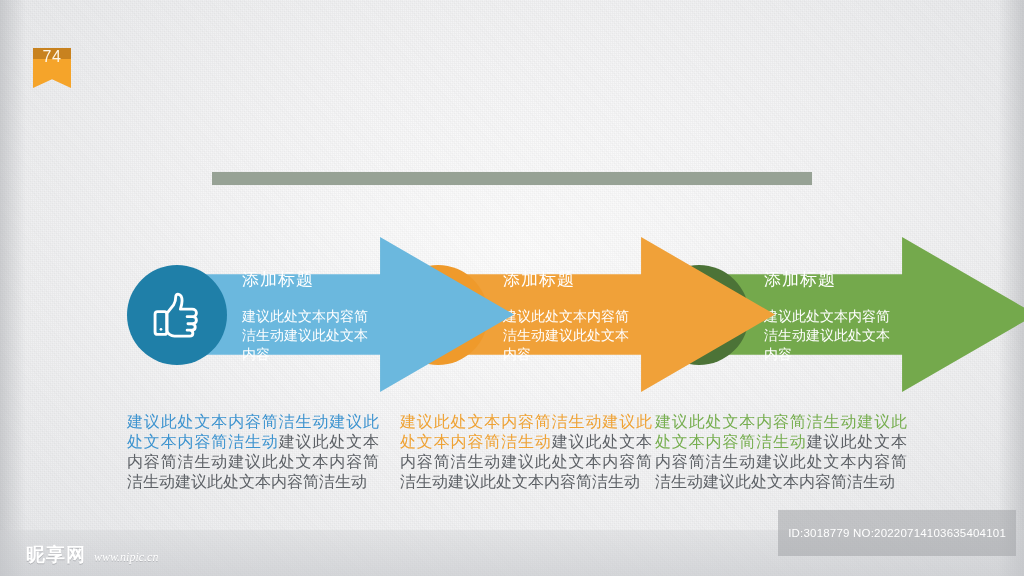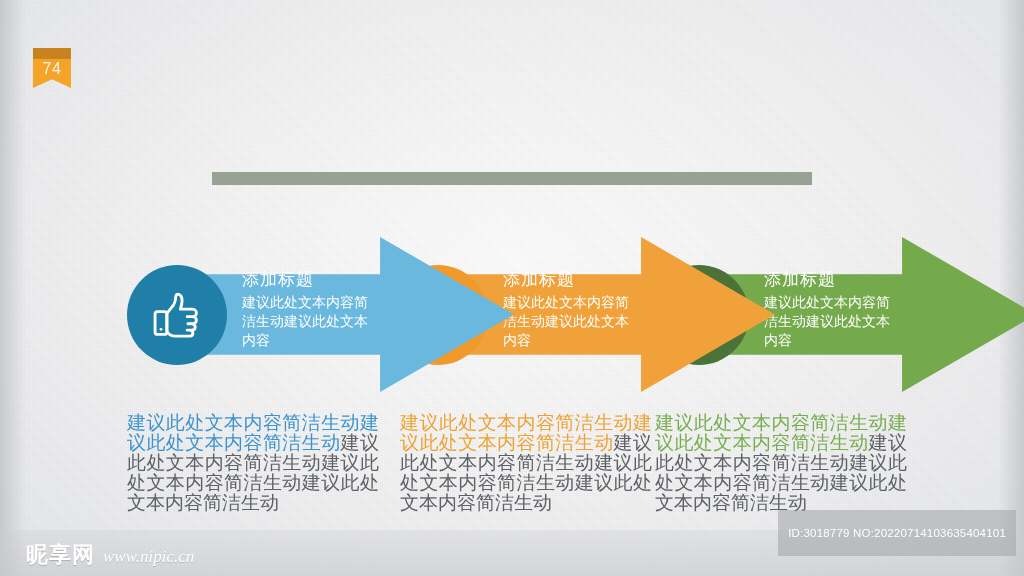--- a/index.html
+++ b/index.html
@@ -63,21 +63,21 @@
   #page-badge .ribbon-top {
     position: absolute;
     left: 0; top: 0;
     width: 100%;
     height: 11px;
     background: #c8821f;
   }
   #page-badge .num {
     position: absolute;
     left: 0; right: 0;
-    top: 12px;
+    top: 0;
     text-align: center;
     color: #fdf5e6;
     font-size: 16px;
     line-height: 18px;
     letter-spacing: .5px;
     font-family: "Liberation Sans", sans-serif;
   }
 
   
   #title {
@@ -152,35 +152,35 @@
     width: 160px;
   }
   .step-title {
     font-size: 17px;
     line-height: 22px;
     color: #ffffff;
     letter-spacing: 1px;
     font-family: Liberation Sans, sans-serif;
   }
   .step-body {
-    margin-top: 2px;
+    margin-top: 16px;
     font-size: 14px;
     line-height: 19px;
     color: #ffffff;
     letter-spacing: 0px;
     font-family: "DejaVu Sans", "Liberation Sans", sans-serif;
     width: 138px;
   }
 
   
   .para {
     position: absolute;
     top: 412px;
     width: 252px;
-    font-size: 19px;
+    font-size: 16px;
     line-height: 20px;
     color: #5d6166;
     font-family: "DejaVu Sans", "Liberation Sans", sans-serif;
     text-align: justify;
   }
   #para-1 { left: 127px; }
   #para-2 { left: 400px; }
   #para-3 { left: 655px; }
 
   #para-1 .hl { color: #3c93cf; }
@@ -200,30 +200,30 @@
   #watermark {
     position: absolute;
     left: 26px;
     bottom: 8px;
     display: flex;
     align-items: baseline;
     gap: 8px;
     z-index: 6;
   }
   #watermark .wm-cn {
-    font-size: 22px;
+    font-size: 19px;
     line-height: 27px;
     font-weight: bold;
     color: #ffffff;
     letter-spacing: 1px;
     font-family: "DejaVu Sans", "Liberation Sans", sans-serif;
     text-shadow: 0 1px 0 rgba(150,152,156,.6);
   }
   #watermark .wm-url {
-    font-size: 17px;
+    font-size: 12px;
     line-height: 20px;
     color: #ffffff;
     font-style: italic;
     font-family: "Liberation Serif", serif;
     text-shadow: 0 1px 0 rgba(150,152,156,.5);
   }
   #id-tag {
     position: absolute;
     right: 8px;
     bottom: 20px;

